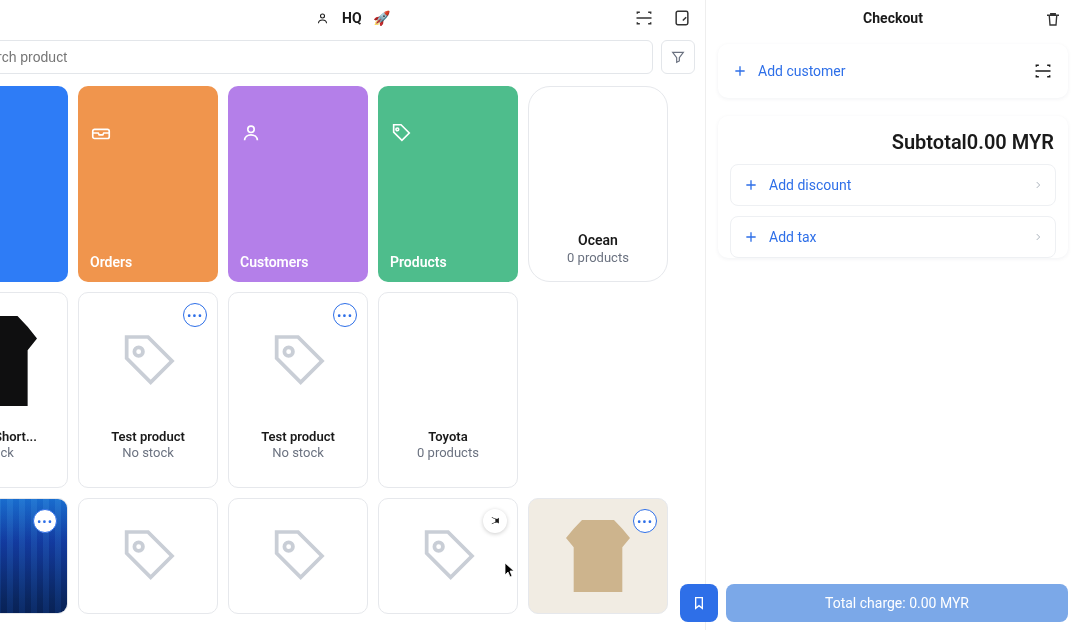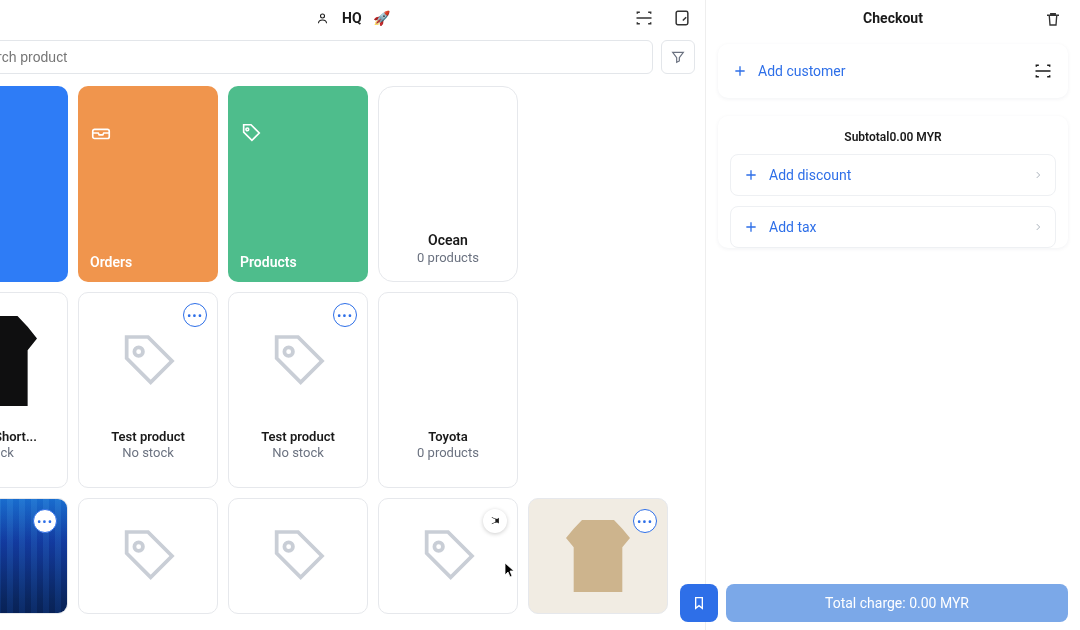--- a/index.html
+++ b/index.html
@@ -112,21 +112,21 @@
     font-size: 14px;
   }
   .cat-blue   { background: #2e7cf6; }
   .cat-orange { background: #f0954d; }
   .cat-purple { background: #b47fe9; }
   .cat-green  { background: #4ebd8c; gap: 44px; }
 
   .coll-tile {
     width: 140px;
     height: 196px;
-    border-radius: 15px;
+    border-radius: 22px;
     border: 1px solid #e6e8ec;
     background: #fff;
     flex-shrink: 0;
     display: flex;
     flex-direction: column;
     align-items: center;
     justify-content: flex-end;
     padding-bottom: 16px;
     color: #1a1a1a;
   }
@@ -245,23 +245,23 @@
   .add-customer-row {
     display: flex; align-items: center;
     padding: 16px 14px;
     gap: 10px;
   }
   .plus-ic { width: 16px; height: 16px; color: #2e6fe8; flex-shrink: 0; }
   .blue-link { color: #2e6fe8; font-size: 14px; }
   .scan-ic { margin-left: auto; color: #1a1a1a; }
 
   .subtotal-row {
-    display: flex; justify-content: center;
+    display: flex; justify-content: flex-end;
     padding: 14px 14px 10px;
-    font-size: 12px;
+    font-size: 20px;
   }
   .subtotal-row .label { font-weight: 600; }
   .subtotal-row .value { font-weight: 600; }
 
   .list-row {
     display: flex; align-items: center;
     margin: 0 12px 10px;
     background: #fff;
     border: 1px solid #eef0f3;
     border-radius: 8px;
@@ -364,20 +364,27 @@
         <div class="cat-tile cat-blue">
 
           <div class="cat-label">items</div>
         </div>
         <div class="cat-tile cat-orange">
           <svg class="cat-icon" viewBox="0 0 24 24" fill="none" stroke="currentColor" stroke-width="1.8">
               <rect x="3" y="8" width="18" height="10" rx="2"></rect>
               <path d="M3 12h6l1 2h4l1-2h6"></path>
             </svg>
           <div class="cat-label">Orders</div>
+        </div>
+        <div class="cat-tile cat-purple">
+          <svg class="cat-icon" viewBox="0 0 24 24" fill="none" stroke="currentColor" stroke-width="1.8">
+              <circle cx="12" cy="8" r="3.5"></circle>
+              <path d="M5 20c0-3.5 3-6 7-6s7 2.5 7 6"></path>
+            </svg>
+          <div class="cat-label">Customers</div>
         </div>
         <div class="cat-tile cat-green">
           <svg class="cat-icon" viewBox="0 0 24 24" fill="none" stroke="currentColor" stroke-width="1.8">
               <path d="M12 3l9 9-8 8-9-9V3h8z"></path>
               <circle cx="8" cy="8" r="1.5"></circle>
             </svg>
           <div class="cat-label">Products</div>
         </div>
         <div class="coll-tile">
           <div class="coll-title">Ocean</div>

